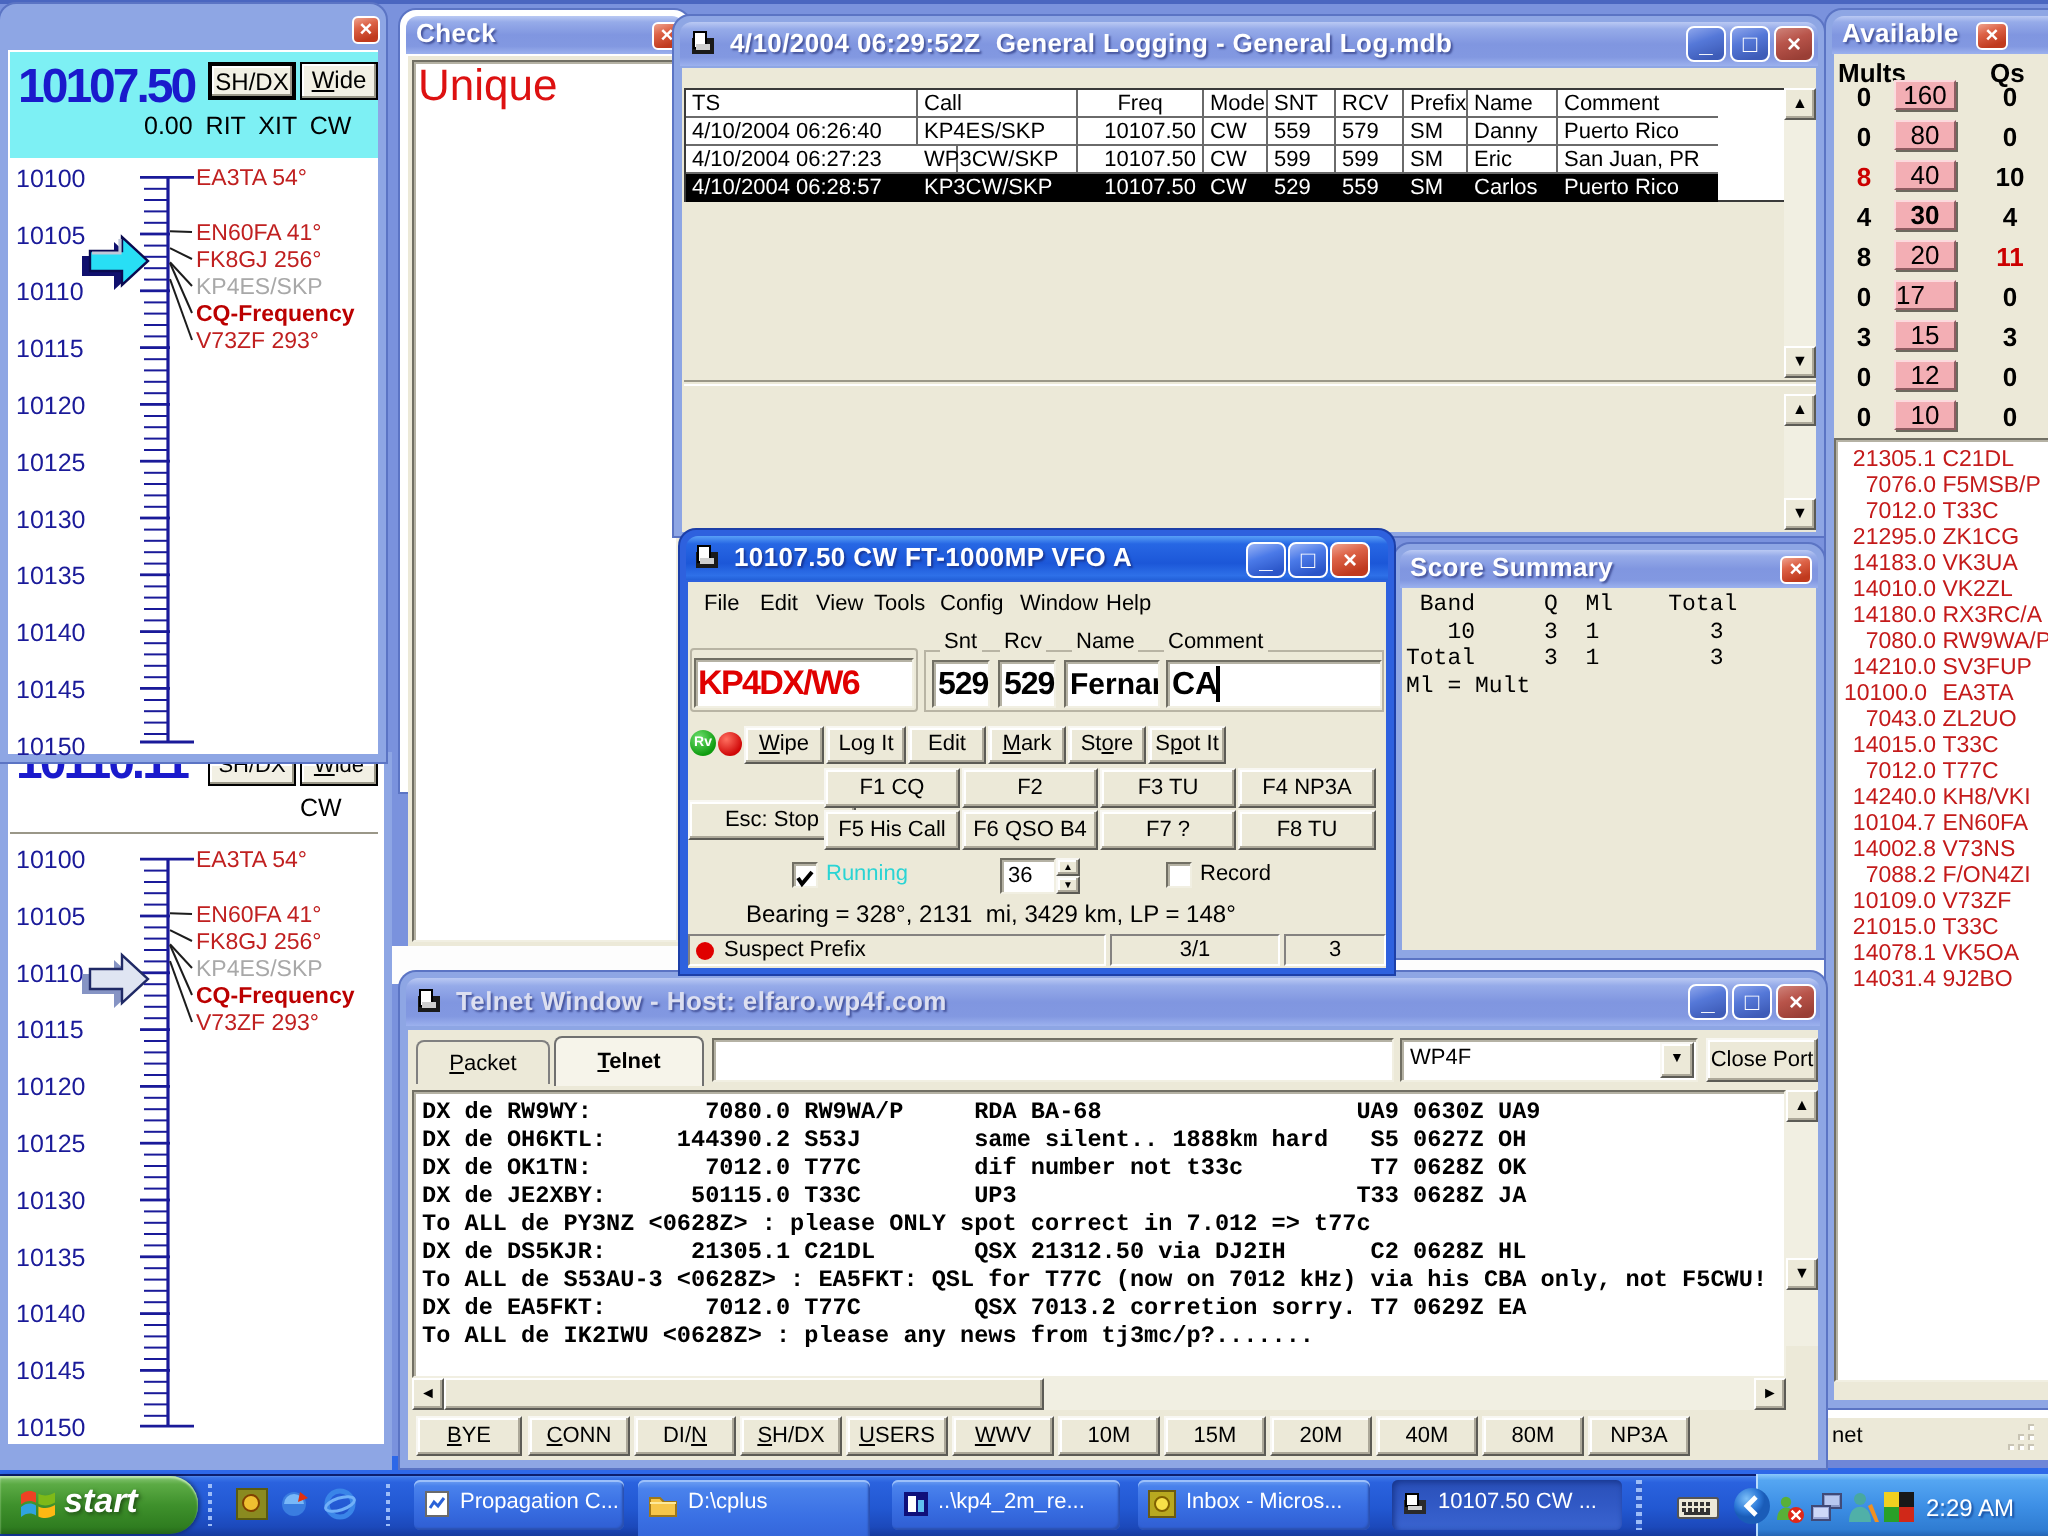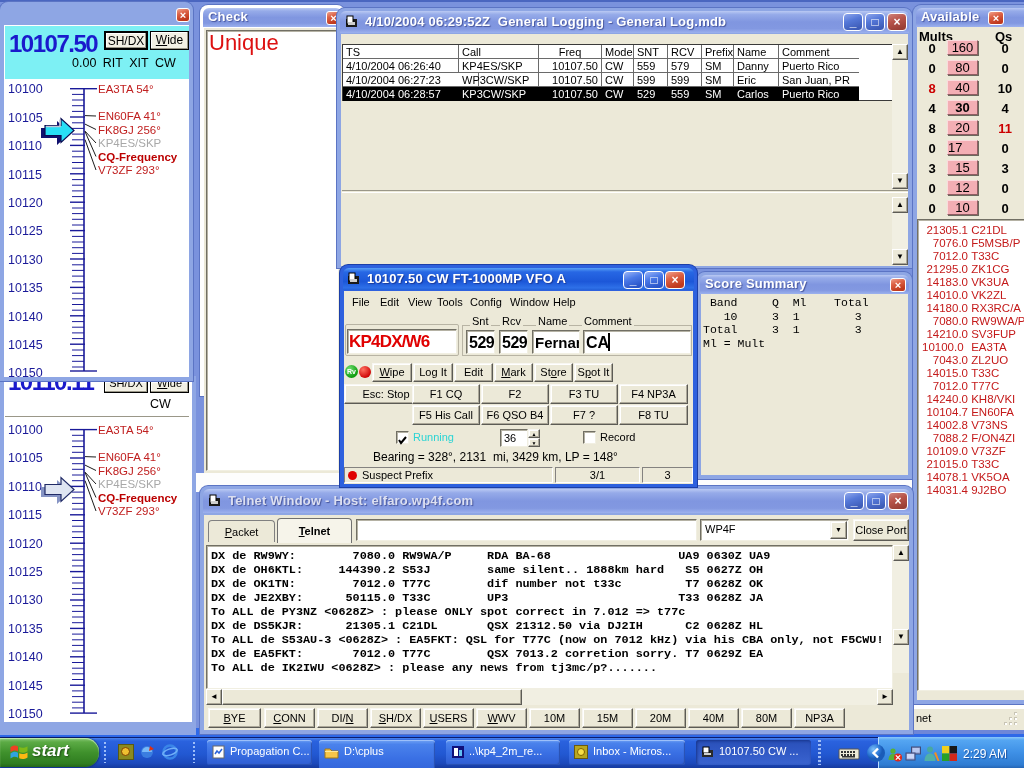--- a/index.html
+++ b/index.html
@@ -505,21 +505,21 @@
 
  <div class="a" style="left:5px;top:100px;width:13px;height:13px;border-radius:50%;background:radial-gradient(circle at 35% 30%,#6fe06f,#0f9c0f 70%);color:#fff;font-size:7px;font-weight:700;text-align:center;line-height:13px">Rv</div>
  <div class="a" style="left:19px;top:101px;width:12px;height:12px;border-radius:50%;background:radial-gradient(circle at 35% 30%,#ff7060,#d00808 70%)"></div>
  <div class="btn" style="left:32px;top:98px;width:40px;height:19px;line-height:17px"><span class="u">W</span>ipe</div>
  <div class="btn" style="left:73px;top:98px;width:40px;height:19px;line-height:17px">Log It</div>
  <div class="btn" style="left:114px;top:98px;width:39px;height:19px;line-height:17px">Edit</div>
  <div class="btn" style="left:154px;top:98px;width:39px;height:19px;line-height:17px"><span class="u">M</span>ark</div>
  <div class="btn" style="left:194px;top:98px;width:39px;height:19px;line-height:17px">St<span class="u">o</span>re</div>
  <div class="btn" style="left:234px;top:98px;width:39px;height:19px;line-height:17px">S<span class="u">p</span>ot It</div>
 
- <div class="btn" style="left:4px;top:119px;width:84px;height:20px;line-height:18px">Esc: Stop</div>
+ <div class="btn" style="left:4px;top:135px;width:84px;height:20px;line-height:18px">Esc: Stop</div>
  <div class="btn" style="left:72px;top:119px;width:68px;height:20px;line-height:18px">F1 CQ</div>
  <div class="btn" style="left:141px;top:119px;width:68px;height:20px;line-height:18px">F2</div>
  <div class="btn" style="left:210px;top:119px;width:68px;height:20px;line-height:18px">F3 TU</div>
  <div class="btn" style="left:279px;top:119px;width:69px;height:20px;line-height:18px">F4 NP3A</div>
  <div class="btn" style="left:72px;top:140px;width:68px;height:20px;line-height:18px">F5 His Call</div>
  <div class="btn" style="left:141px;top:140px;width:68px;height:20px;line-height:18px">F6 QSO B4</div>
  <div class="btn" style="left:210px;top:140px;width:68px;height:20px;line-height:18px">F7 ?</div>
  <div class="btn" style="left:279px;top:140px;width:69px;height:20px;line-height:18px">F8 TU</div>
 
  <div class="a sunk2" style="left:56px;top:166px;width:13px;height:13px"><svg width="11" height="11">

